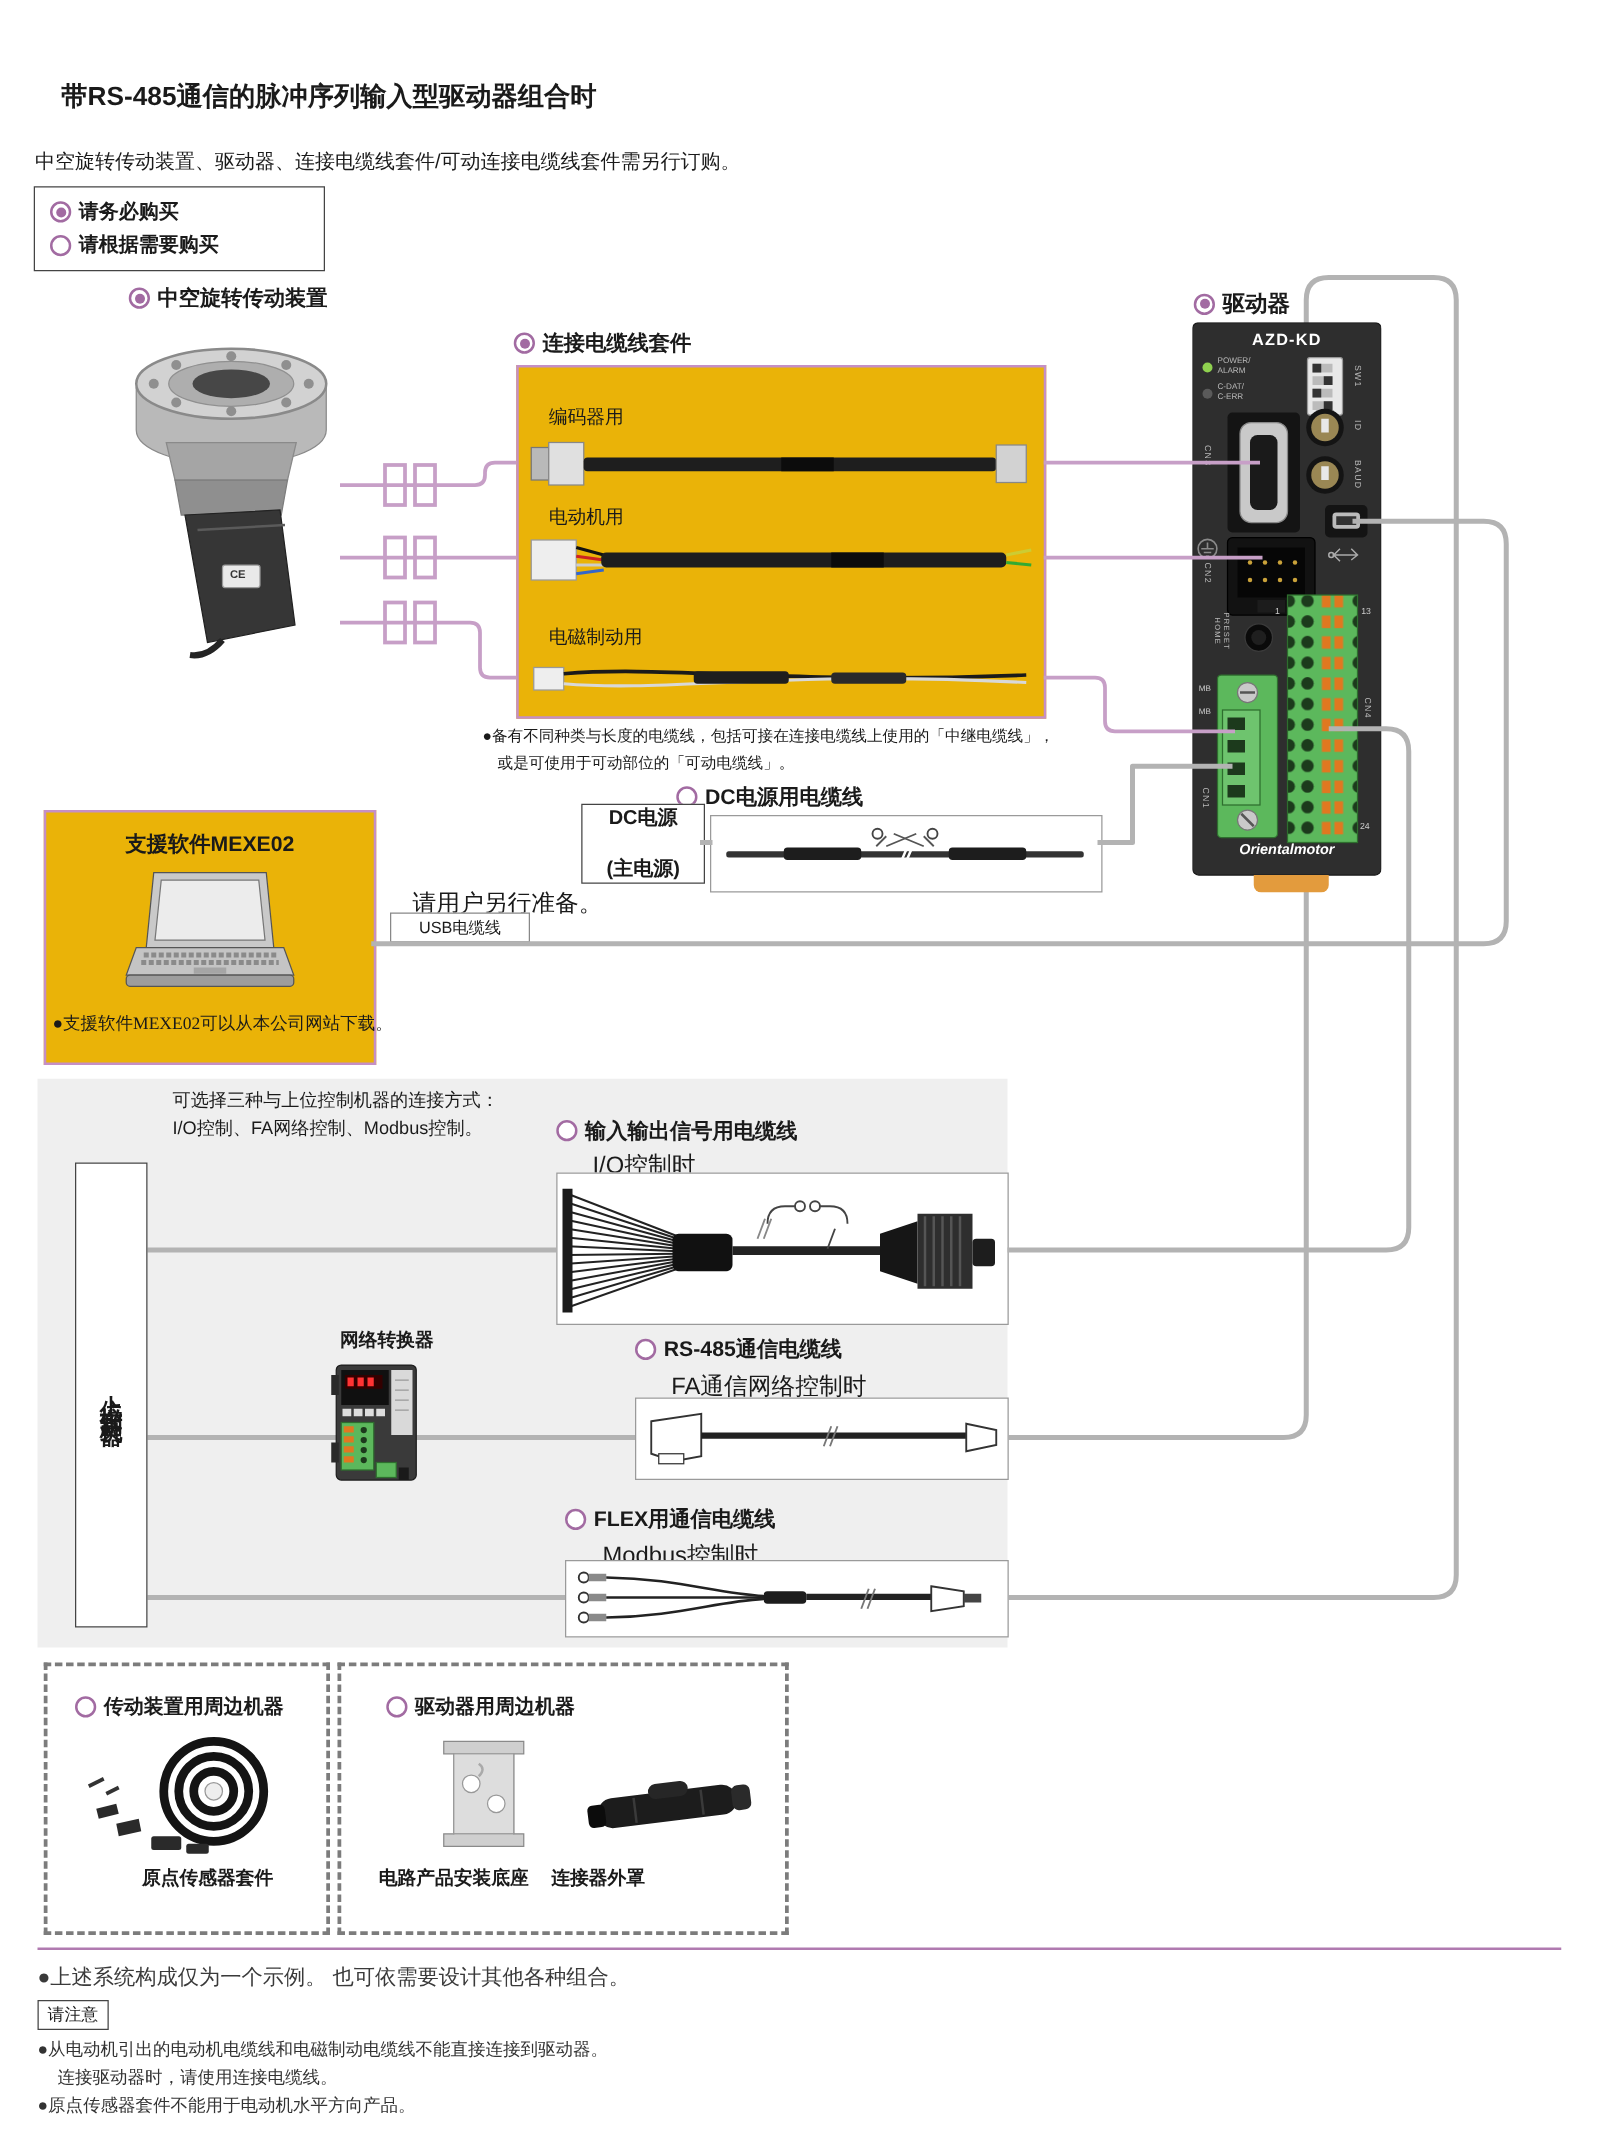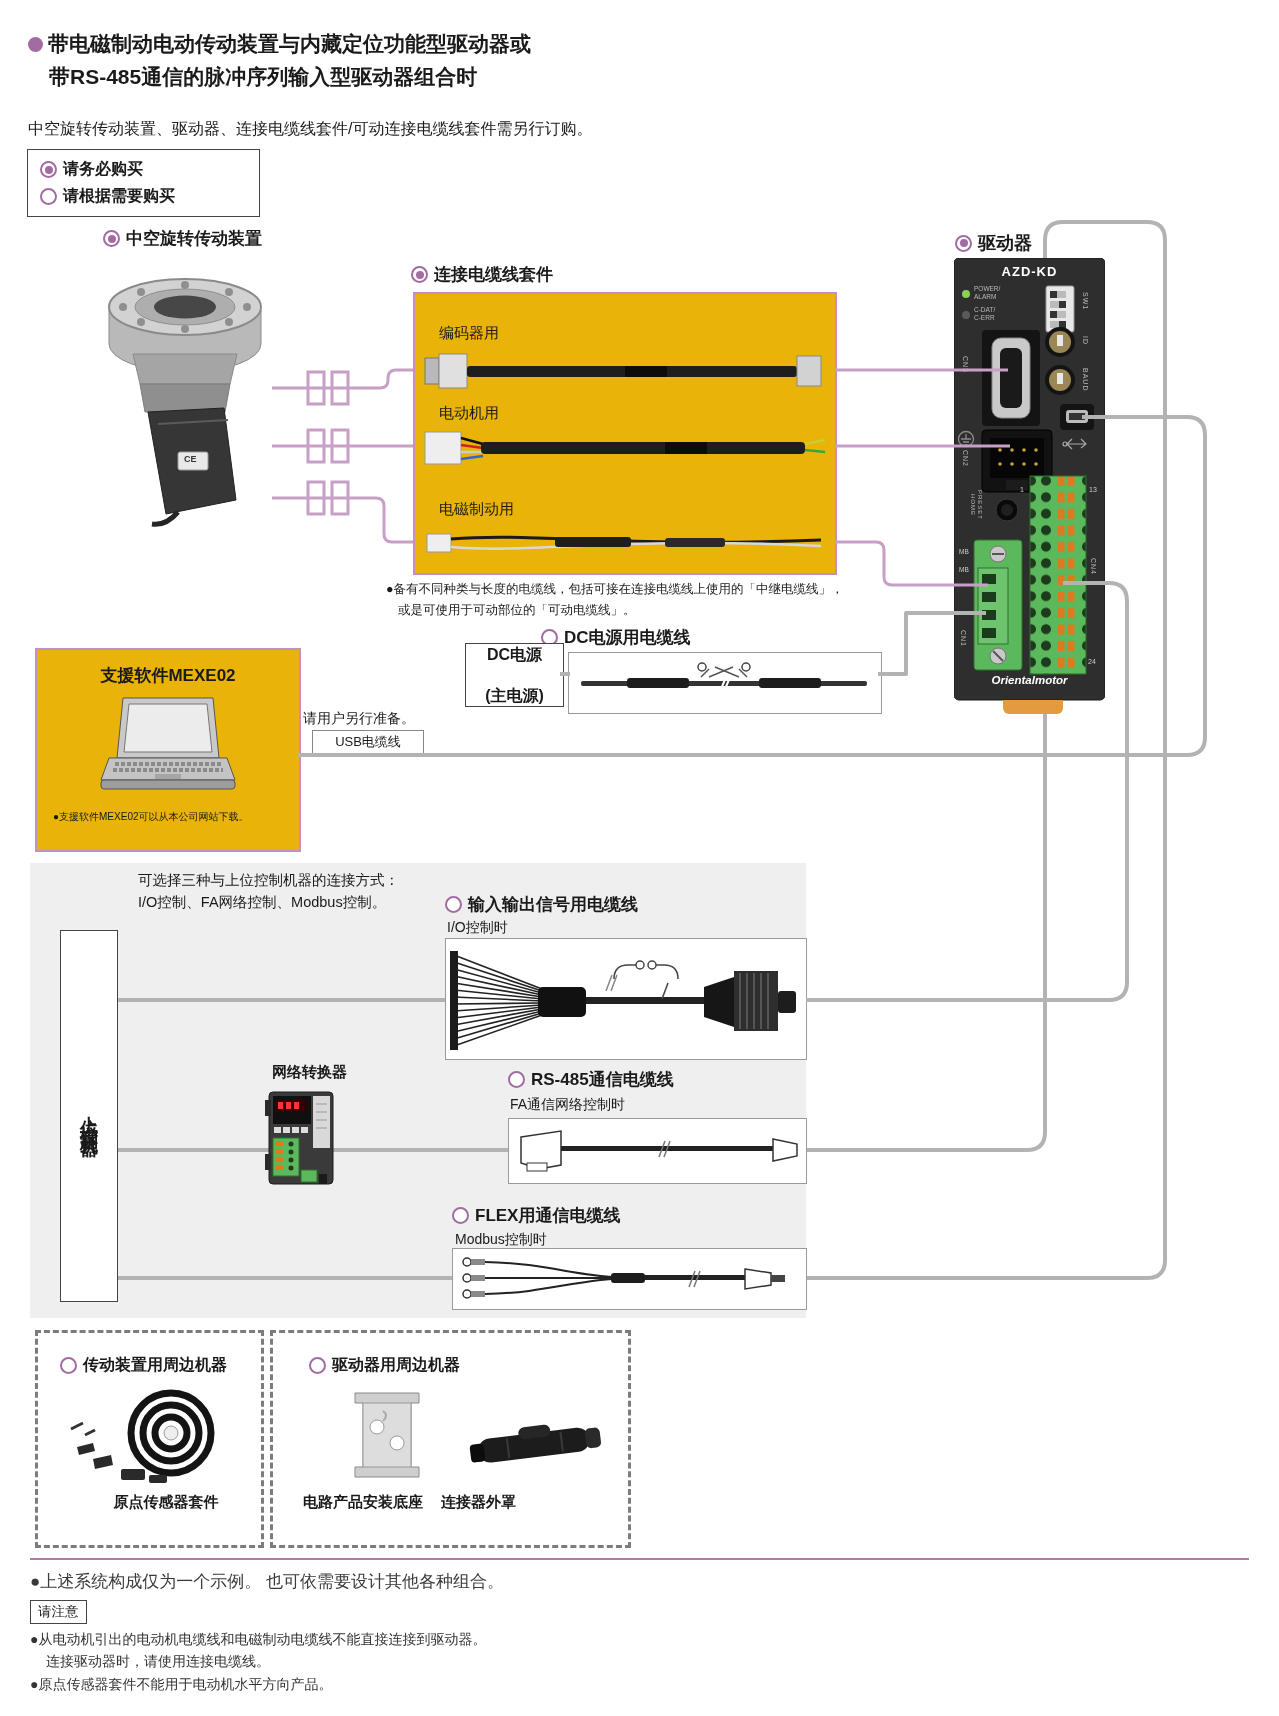--- a/index.html
+++ b/index.html
@@ -3,21 +3,21 @@
 <meta charset="utf-8">
 <style>
   html,body{margin:0;padding:0;background:#fff;font-family:"Liberation Sans","DejaVu Sans",sans-serif;color:#1a1a1a;}
   .canvas{position:relative;width:1279px;height:1716px;background:#fff;overflow:hidden;}
   .abs{position:absolute;white-space:nowrap;}
   
   .mk{display:inline-block;width:13px;height:13px;border:2.5px solid #a26ba2;border-radius:50%;position:relative;flex:none;background:#fff;}
   .mk .mkdot{position:absolute;inset:2.5px;background:#a26ba2;border-radius:50%;}
   .bull{display:inline-block;width:15px;height:15px;background:#a26ba2;border-radius:50%;flex:none;}
   .lab{display:flex;align-items:center;gap:6px;font-weight:bold;}
-  .t17{font-size:17px;} .t16{font-size:16px;} .t15{font-size:15px;} .t14{font-size:14px;} .t13{font-size:14px;}
+  .t17{font-size:17px;} .t16{font-size:16px;} .t15{font-size:15px;} .t14{font-size:14px;} .t13{font-size:19px;margin-left:27px;}
   .pbox{border:2px solid #c58fc5;background:#eab308;}
   .gbox{border:1px solid #9a9a9a;background:#fff;}
   .dashedbox{border:3px dashed #7c7c7c;background:#fff;}
   .graybg{background:#efefef;}
   .vtext{writing-mode:vertical-rl;letter-spacing:5px;}
   svg{display:block;}
   .lines{position:absolute;left:0;top:0;pointer-events:none;}
   
   .drv-t{position:absolute;color:#b9b9b9;font-size:6.5px;line-height:7px;}
   .drv-v{position:absolute;color:#b9b9b9;font-size:7px;writing-mode:vertical-rl;letter-spacing:1px;}
@@ -34,24 +34,20 @@
     <g fill="none" stroke="#b3b3b3" stroke-width="4" stroke-linejoin="round">
 
       <path d="M806,1150 H1027 Q1045,1150 1045,1132 V240 Q1045,222 1063,222 H1147 Q1165,222 1165,240 V1260 Q1165,1278 1147,1278 H806"></path>
 
       <path d="M116,1000 H450"></path>
       <path d="M116,1150 H512"></path>
       <path d="M116,1278 H456"></path>
     </g>
   </svg>
 
-  <div class="abs lab z2" style="left:28px;top:30px;font-size:21px;gap:5px;">
-    <span class="bull"></span>
-    <span>带电磁制动电动传动装置与内藏定位功能型驱动器或</span>
-  </div>
   <div class="abs" style="left:49px;top:63px;font-size:21px;font-weight:bold;z-index:2;">带RS-485通信的脉冲序列输入型驱动器组合时</div>
   <div class="abs t16 z2" style="left:28px;top:119px;">中空旋转传动装置、驱动器、连接电缆线套件/可动连接电缆线套件需另行订购。</div>
 
   <div class="abs z2" style="left:27px;top:149px;width:231px;height:66px;border:1.5px solid #444;background:#fff;">
     <div class="lab t16" style="position:absolute;left:12px;top:9px;">
       <span class="mk">
           <span class="mkdot"></span>
         </span>
       <span>请务必购买</span>
     </div>
@@ -173,21 +169,21 @@
     <div class="abs" style="left:0;top:14px;width:100%;text-align:center;font-weight:bold;font-size:17px;">支援软件MEXE02</div>
     <svg class="abs" style="left:56px;top:46px;" width="150" height="105" viewBox="0 0 150 105">
       <polygon points="30,2 120,2 126,62 24,62" fill="#c9c9c9" stroke="#555"></polygon>
       <polygon points="36,8 114,8 119,56 31,56" fill="#ececec" stroke="#777"></polygon>
       <polygon points="16,62 134,62 142,84 8,84" fill="#c4c4c4" stroke="#555"></polygon>
       <line x1="22" y1="68" x2="128" y2="68" stroke="#8a8a8a" stroke-width="4" stroke-dasharray="4 2"></line>
       <line x1="20" y1="74" x2="130" y2="74" stroke="#8a8a8a" stroke-width="4" stroke-dasharray="4 2"></line>
       <rect x="62" y="78" width="26" height="5" fill="#a5a5a5"></rect>
       <rect x="8" y="84" width="134" height="9" rx="3" fill="#9d9d9d" stroke="#555"></rect>
     </svg>
-    <div class="abs" style="left:16px;top:160px;font-size:10px;">●支援软件MEXE02可以从本公司网站下载。</div>
+    <div class="abs" style="left:5px;top:160px;font-size:14px;font-family:Liberation Serif, serif;">●支援软件MEXE02可以从本公司网站下载。</div>
   </div>
 
   <div class="abs t13 z2" style="left:303px;top:710px;">请用户另行准备。</div>
   <div class="abs z2" style="left:312px;top:730px;width:110px;height:22px;border:1px solid #888;background:#fff;display:flex;align-items:center;justify-content:center;font-size:13px;">USB电缆线</div>
 
   <div class="abs lab z2" style="left:955px;top:231px;font-size:18px;">
     <span class="mk">
         <span class="mkdot"></span>
       </span>
     <span>驱动器</span>

